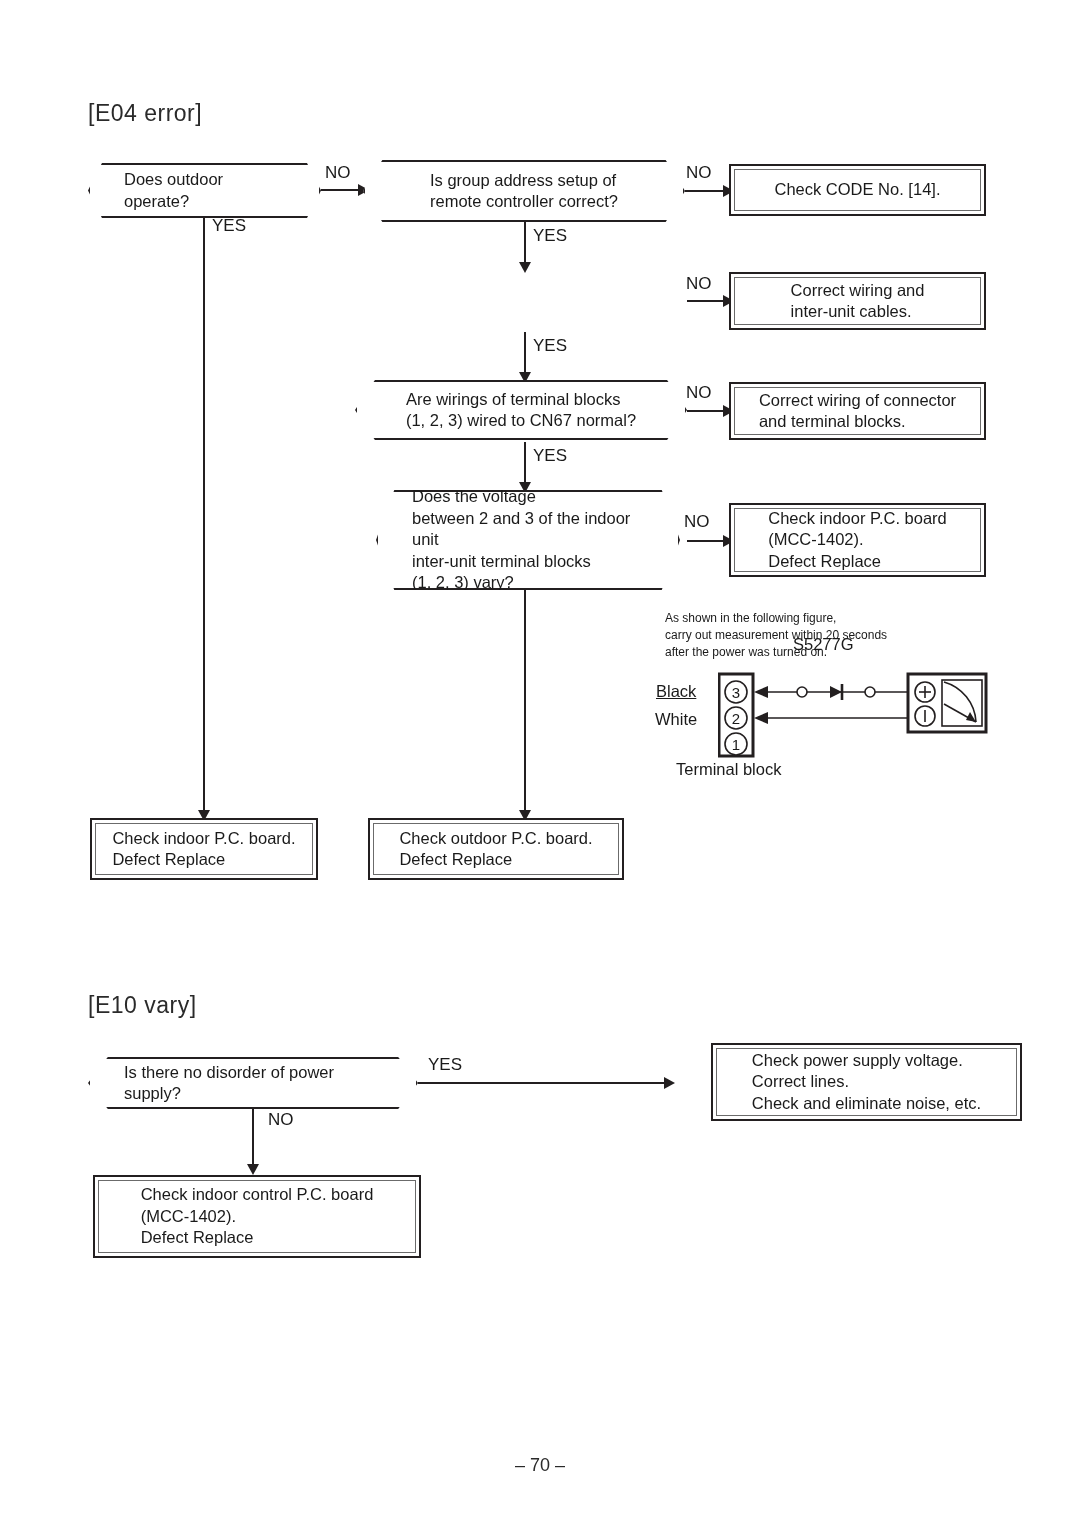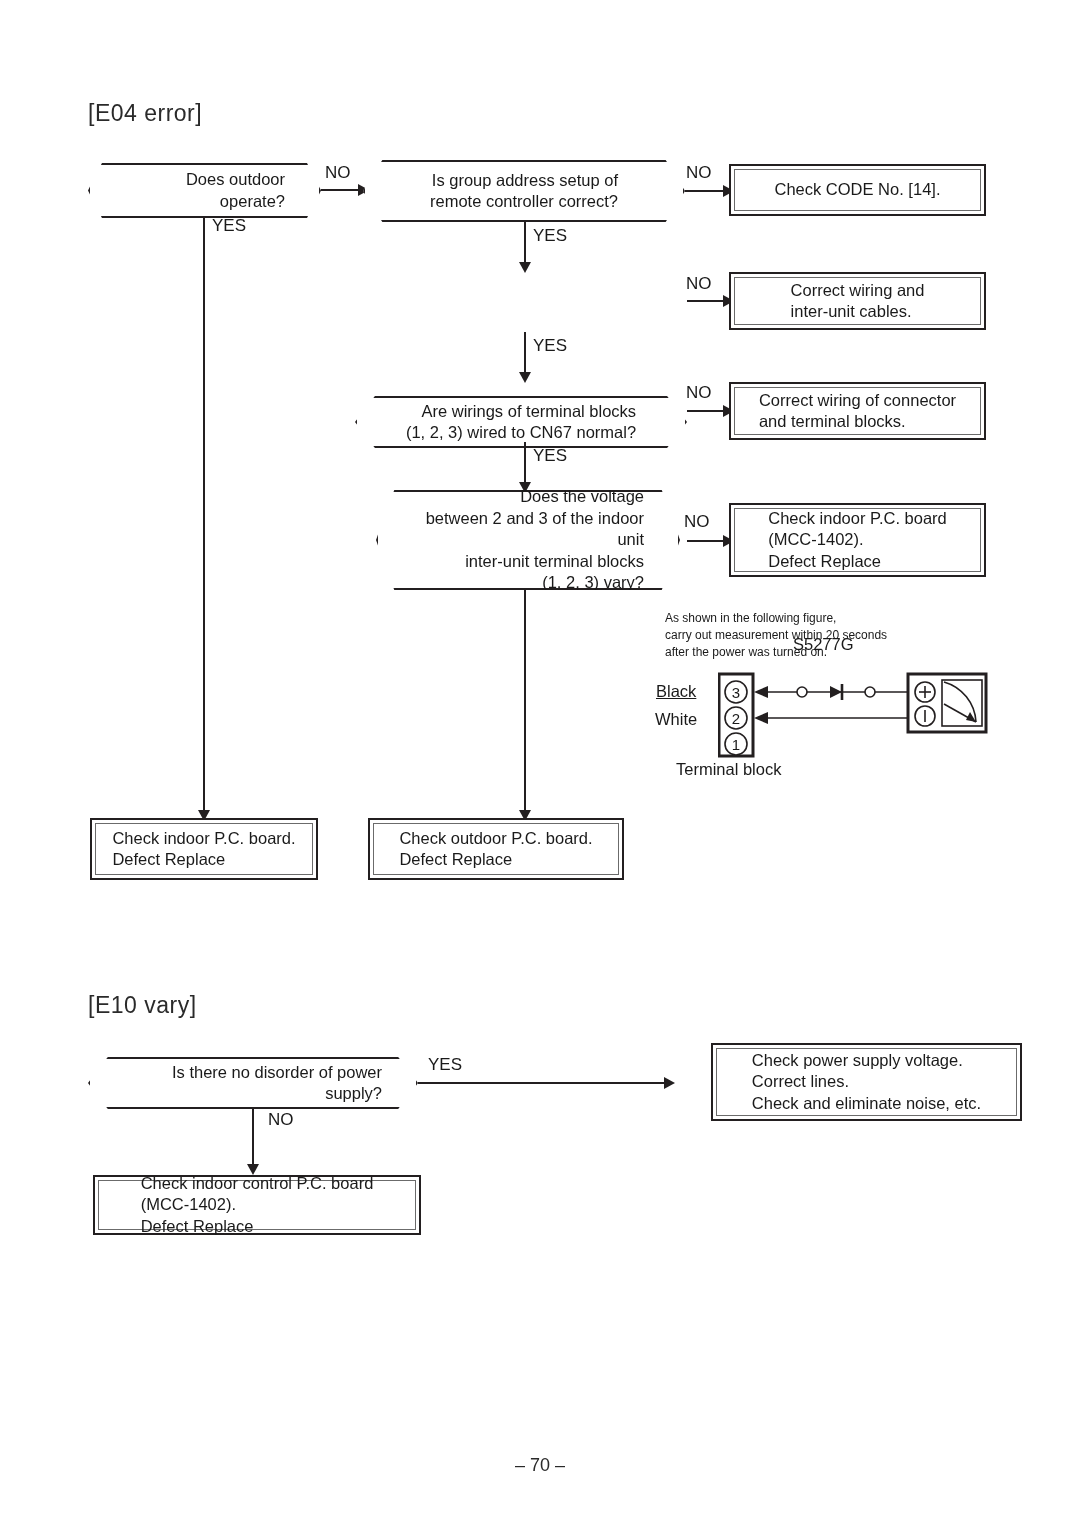--- a/index.html
+++ b/index.html
@@ -31,21 +31,21 @@
 
   
   .hex {
     position: absolute;
     box-sizing: border-box;
     background: #ffffff;
     border: 2px solid #231f20;
     display: flex;
     align-items: center;
     justify-content: center;
-    text-align: right;
+    text-align: left;
     line-height: 1.30;
     font-size: 16.5px;
     color: #1a1a1a;
     -webkit-clip-path: polygon(0% 50%, 6.0% 0%, 94.0% 0%, 100% 50%, 94.0% 100%, 6.0% 100%);
     clip-path: polygon(0% 50%, 6.0% 0%, 94.0% 0%, 100% 50%, 94.0% 100%, 6.0% 100%);
     padding: 0 34px;
   }
   .hex .txt { white-space: pre-line; }
 
   
@@ -165,21 +165,21 @@
   <div class="arrow-right" style="left:723px; top:295px;"></div>
   <div class="branch-label" style="left:533px; top:336px;">YES</div>
   <div class="vline" style="left:524px; top:332px; height:48px;"></div>
   <div class="arrow-down" style="left:519px; top:372px;"></div>
 
   <div class="rbox" style="left:729px; top:272px; width:257px; height:58px;">
     <div class="inner">Correct wiring and
 inter-unit cables.</div>
   </div>
 
-  <div class="hex" style="left:355px; top:396px; width:332px; height:52px;">
+  <div class="hex" style="left:355px; top:380px; width:332px; height:60px;">
     <span class="txt">Are wirings of terminal blocks
 (1, 2, 3) wired to CN67 normal?</span>
   </div>
   <div class="branch-label" style="left:686px; top:383px;">NO</div>
   <div class="hline" style="left:687px; top:410px; width:41px;"></div>
   <div class="arrow-right" style="left:723px; top:405px;"></div>
   <div class="branch-label" style="left:533px; top:446px;">YES</div>
   <div class="vline" style="left:524px; top:442px; height:48px;"></div>
   <div class="arrow-down" style="left:519px; top:482px;"></div>
 
@@ -270,21 +270,21 @@
   <div class="branch-label" style="left:268px; top:1110px;">NO</div>
   <div class="vline" style="left:252px; top:1109px; height:62px;"></div>
   <div class="arrow-down" style="left:247px; top:1164px;"></div>
 
   <div class="rbox" style="left:675px; top:1043px; width:311px; height:78px;margin-left:36px;">
     <div class="inner">Check power supply voltage.
 Correct lines.
 Check and eliminate noise, etc.</div>
   </div>
 
-  <div class="rbox" style="left:93px; top:1175px; width:328px; height:60px;">
+  <div class="rbox" style="left:93px; top:1175px; width:328px; height:83px;">
     <div class="inner">Check indoor control P.C. board
 (MCC-1402).
 Defect      Replace</div>
   </div>
 
   <div class="footer" style="top:1455px;">– 70 –</div>
 
 </div>
 
 </body></html>

